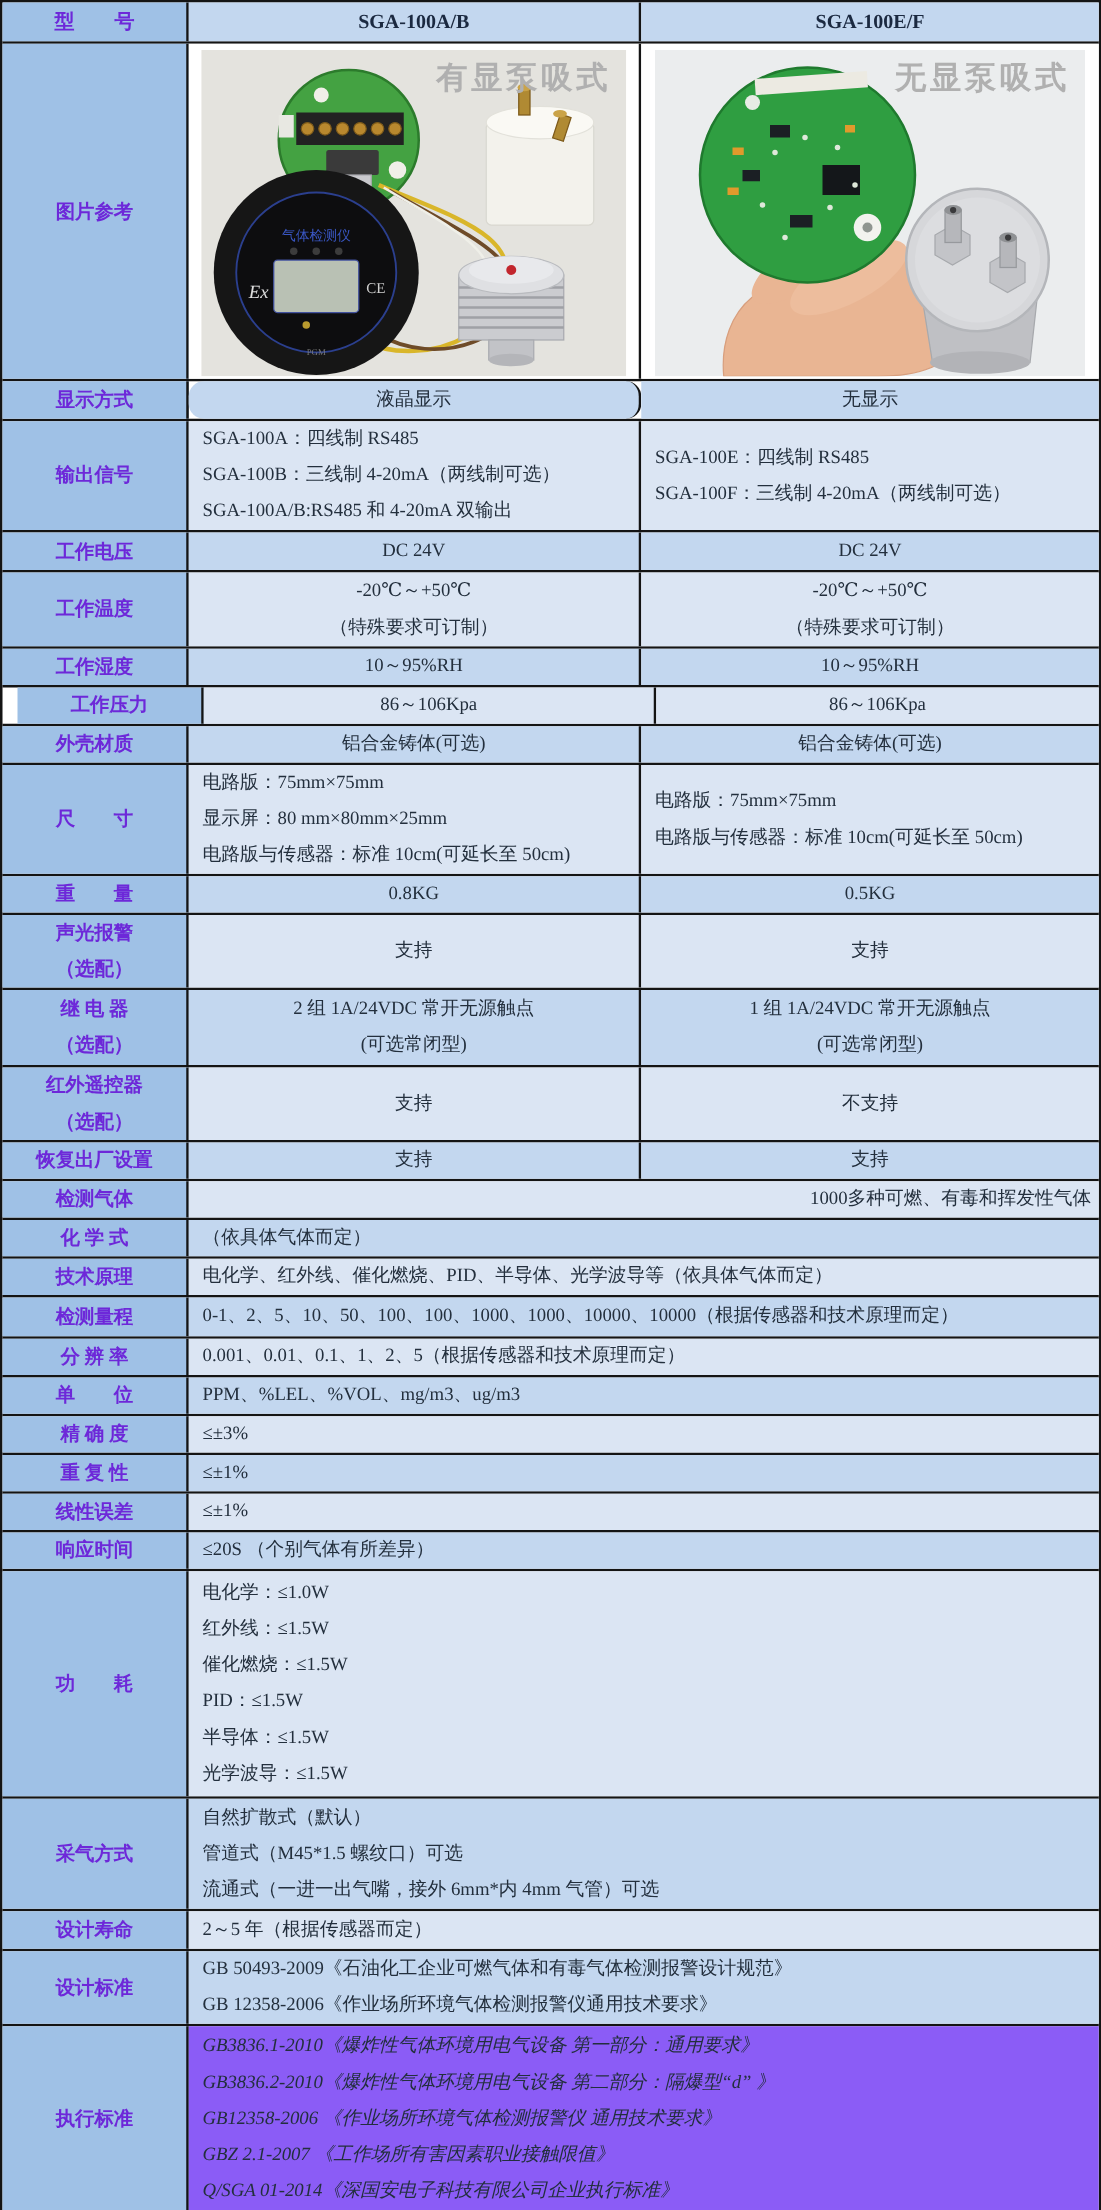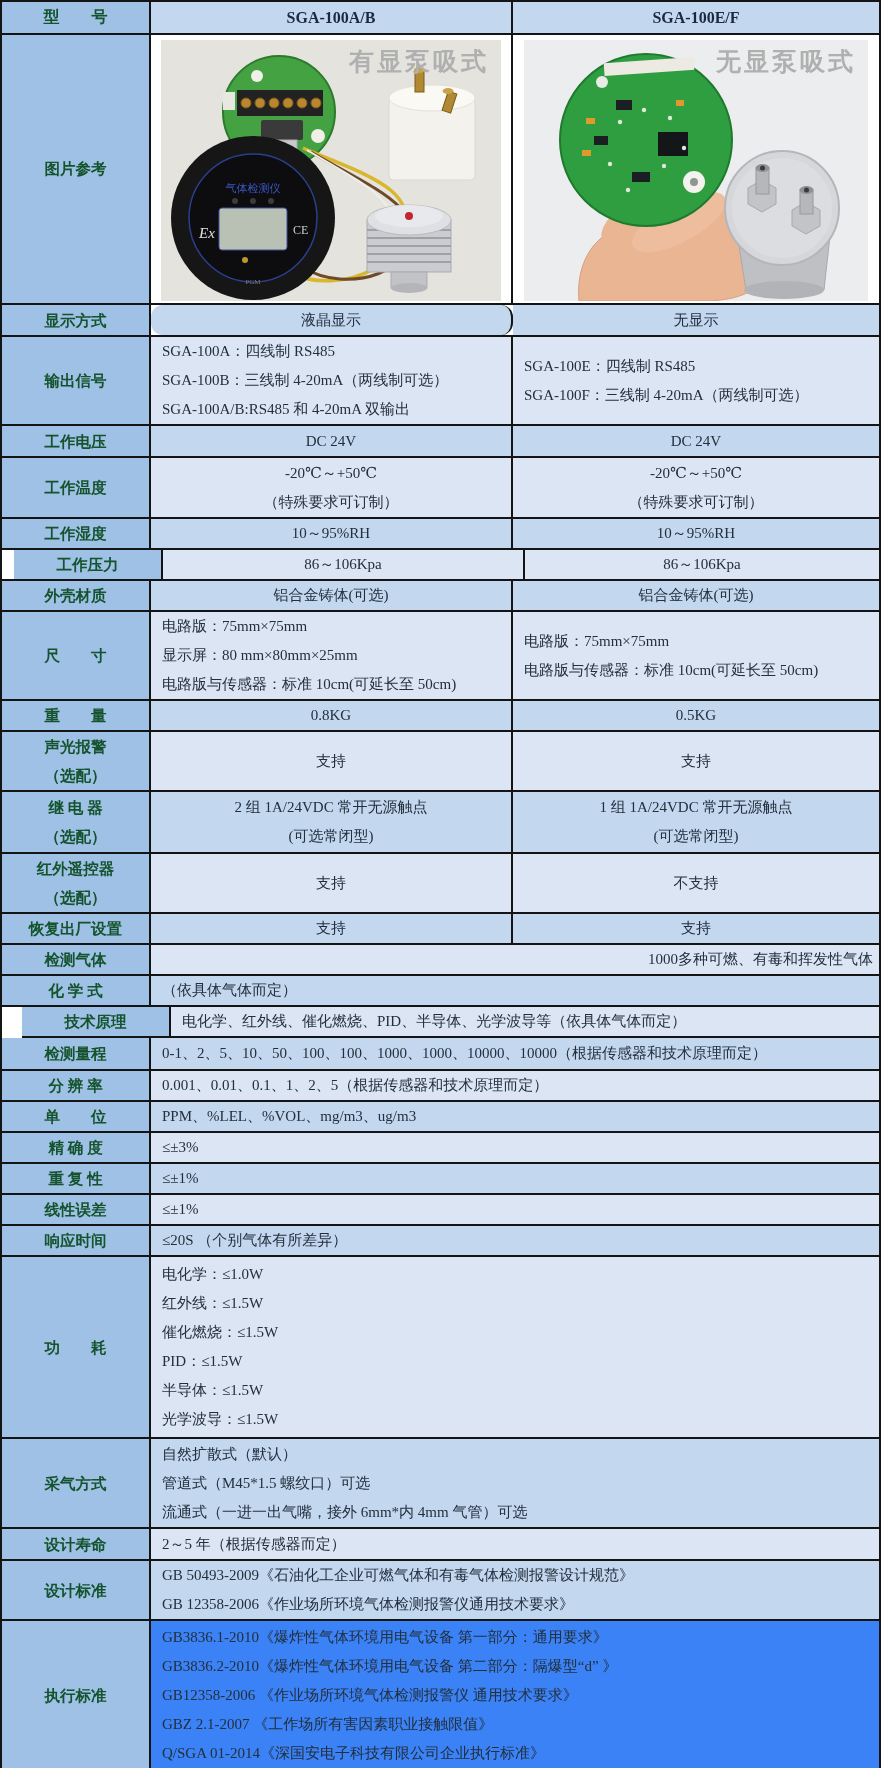--- a/index.html
+++ b/index.html
@@ -10,21 +10,21 @@
   .spec-table{
     position:absolute;left:0;top:0;width:881px;box-sizing:border-box;
     border:2px solid #141414;background:#ffffff;
   }
   .row{display:flex;border-bottom:2px solid #141414;}
   .row:last-child{border-bottom:none;}
   .cell{box-sizing:border-box;}
   .label-cell{
     flex:0 0 149px;width:149px;background:#9fc1e6;border-right:2px solid #141414;
     display:flex;flex-direction:column;align-items:center;justify-content:center;
-    font-weight:bold;font-size:15.5px;color:#14532d;text-align:center;
+    font-weight:bold;font-size:15.5px;color:#6d28d9;text-align:center;
   }
   .value{display:flex;flex-direction:column;justify-content:center;font-size:15px;color:#232f3d;}
   .value-a{flex:0 0 362px;width:362px;border-right:2px solid #141414;}
   .value-b{flex:1;}
   .value-span{flex:1;}
   .val-center{align-items:center;text-align:center;}
   .val-left{align-items:flex-start;text-align:left;padding-left:11px;padding-right:6px;}
   .line{line-height:29px;white-space:nowrap;}
   .header-row{min-height:31px;}
   .header-row .label-cell{font-size:16px;}
@@ -337,21 +337,21 @@
           </div>
         </div>
         <div class="row spec-row" style="min-height: 27px;">
           <div class="cell label-cell">
             <div class="line">化 学 式</div>
           </div>
           <div class="cell value value-span val-left" style="background: rgb(195, 215, 239);">
             <div class="line">（依具体气体而定）</div>
           </div>
         </div>
-        <div class="row spec-row" style="min-height: 28px; margin-left: 20px;">
+        <div class="row spec-row" style="min-height: 28px;">
           <div class="cell label-cell">
             <div class="line">技术原理</div>
           </div>
           <div class="cell value value-span val-left" style="background: rgb(219, 229, 243);">
             <div class="line">电化学、红外线、催化燃烧、PID、半导体、光学波导等（依具体气体而定）</div>
           </div>
         </div>
         <div class="row spec-row" style="min-height: 31px;">
           <div class="cell label-cell">
             <div class="line">检测量程</div>
@@ -445,21 +445,21 @@
           </div>
           <div class="cell value value-span val-left" style="background: rgb(195, 215, 239);">
             <div class="line">GB 50493-2009《石油化工企业可燃气体和有毒气体检测报警设计规范》</div>
             <div class="line">GB 12358-2006《作业场所环境气体检测报警仪通用技术要求》</div>
           </div>
         </div>
         <div class="row spec-row" style="min-height: 148px;">
           <div class="cell label-cell">
             <div class="line">执行标准</div>
           </div>
-          <div class="cell value value-span val-left" style="background: #3b82f6;">
+          <div class="cell value value-span val-left" style="background: #8b5cf6; font-style: italic;">
             <div class="line">GB3836.1-2010《爆炸性气体环境用电气设备 第一部分：通用要求》</div>
             <div class="line">GB3836.2-2010《爆炸性气体环境用电气设备 第二部分：隔爆型“d” 》</div>
             <div class="line">GB12358-2006 《作业场所环境气体检测报警仪 通用技术要求》</div>
             <div class="line">GBZ 2.1-2007 《工作场所有害因素职业接触限值》</div>
             <div class="line">Q/SGA 01-2014《深国安电子科技有限公司企业执行标准》</div>
           </div>
         </div>
       </div>
 
   </div>

